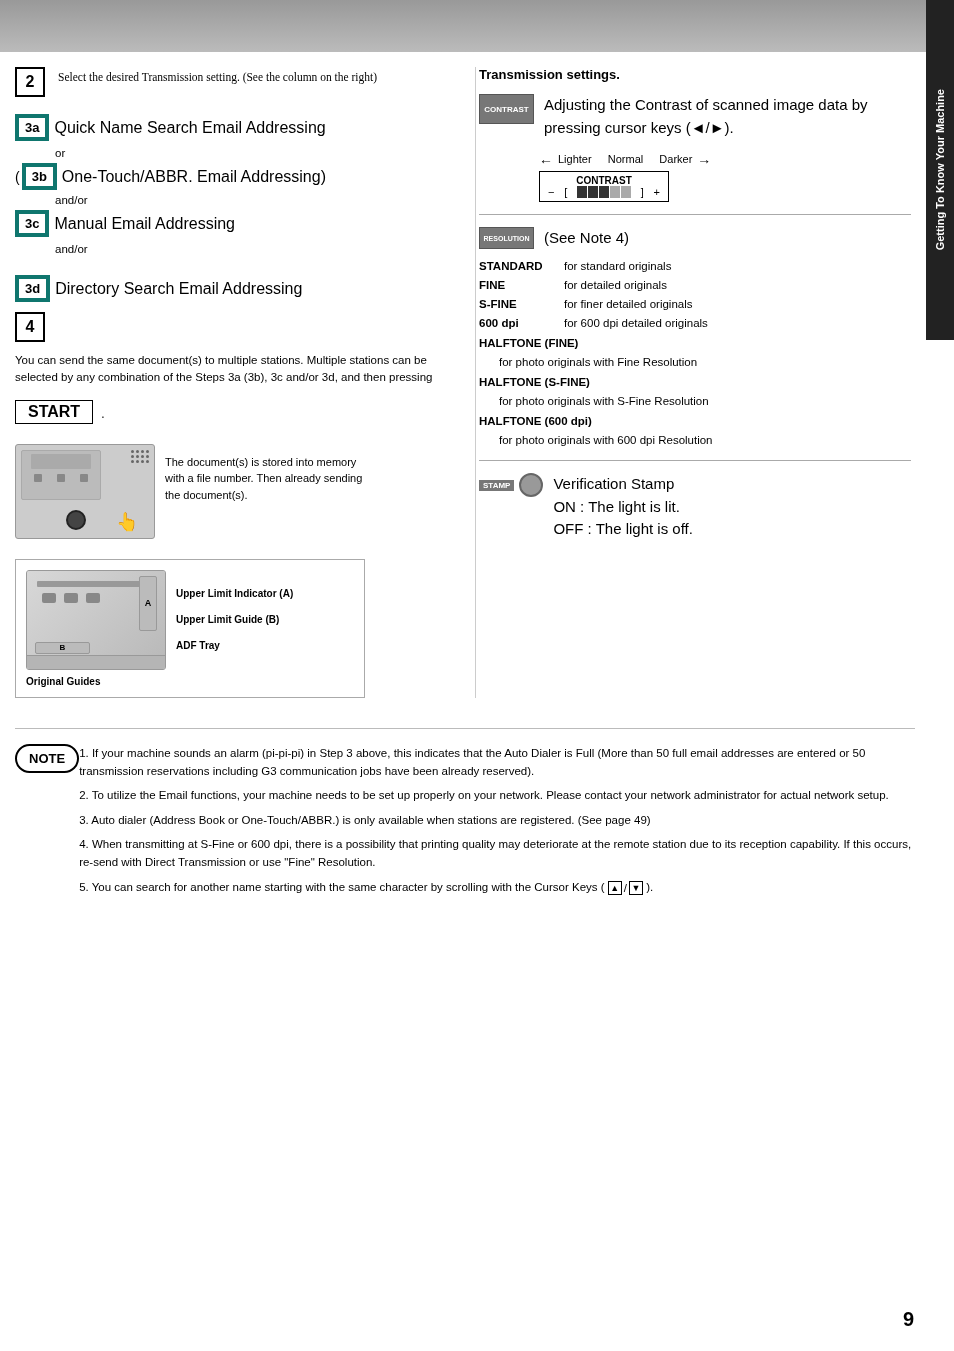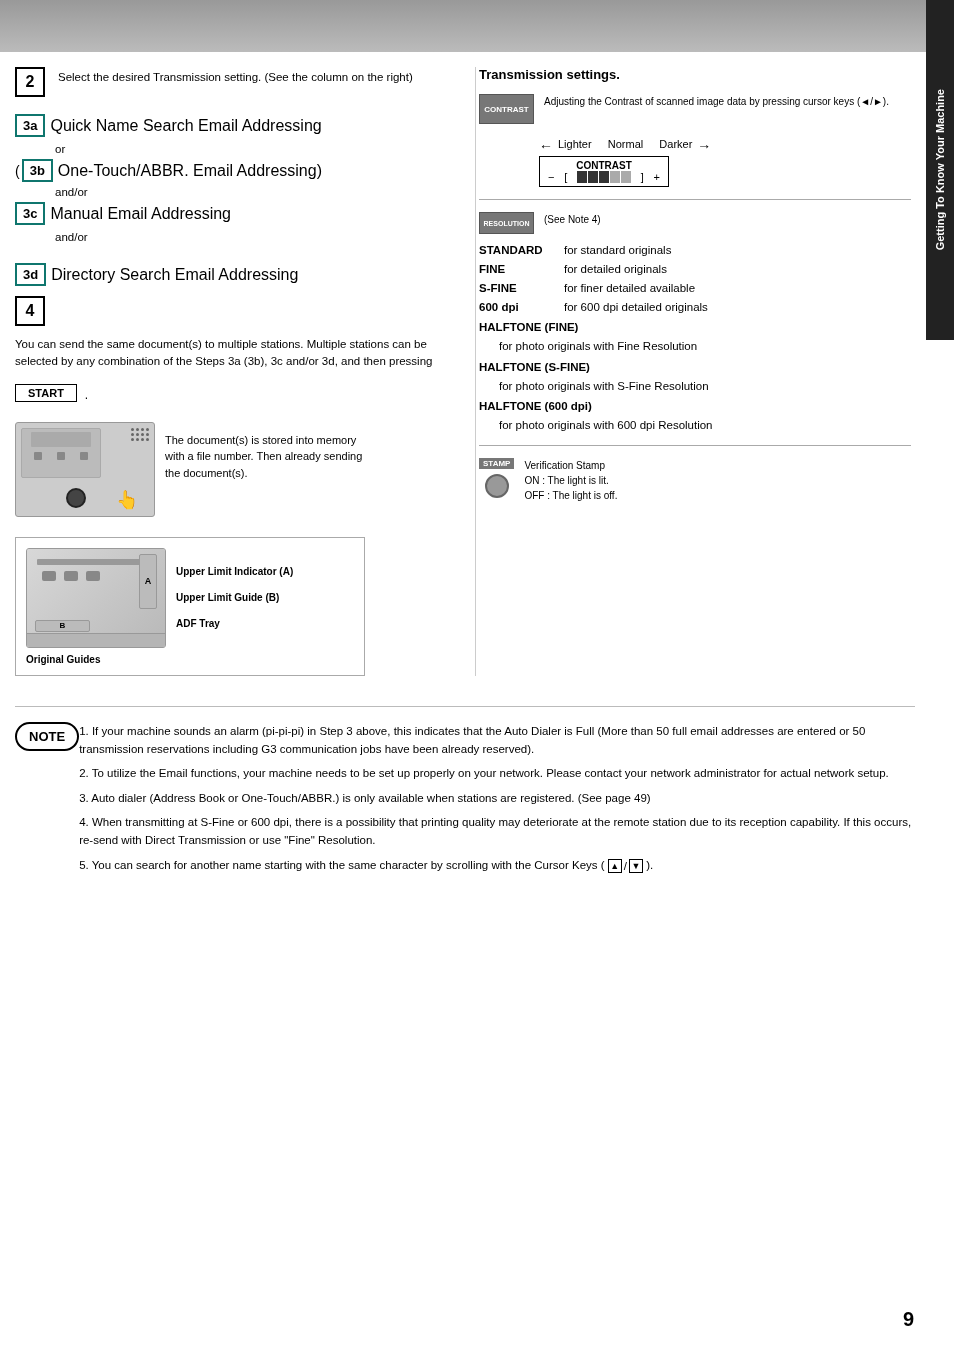--- a/index.html
+++ b/index.html
@@ -72,21 +72,21 @@
     }
     .step-box.large {
       width: 30px;
       height: 30px;
       font-size: 16px;
     }
 
     .step-label {
       display: inline-flex;
       align-items: center;
-      border: 2px solid #0f766e;
+      border: 4px solid #0f766e;
       padding: 2px 6px;
       font-size: 13px;
       font-weight: bold;
       margin-right: 5px;
     }
 
     .instruction-text {
       font-size: 11.5px;
       line-height: 1.5;
       margin-bottom: 8px;
@@ -124,21 +124,21 @@
       margin-top: 10px;
     }
     .step4-section .instruction-text {
       margin-top: 5px;
     }
 
     .start-button {
       display: inline-block;
       border: 1px solid #000;
       padding: 2px 12px;
-      font-size: 11px;
+      font-size: 16px;
       font-weight: bold;
       margin-top: 5px;
       margin-bottom: 10px;
     }
 
     
     .machine-diagram {
       display: flex;
       align-items: flex-start;
       margin-top: 10px;
@@ -202,21 +202,21 @@
       color: #fff;
       font-size: 8px;
       font-weight: bold;
       display: flex;
       align-items: center;
       justify-content: center;
       border: 1px solid #555;
     }
 
     .setting-text {
-      font-size: 10px;
+      font-size: 15px;
       line-height: 1.5;
     }
 
     
     .contrast-display {
       margin-top: 8px;
       margin-bottom: 8px;
       margin-left: 60px;
     }
     .contrast-scale {
@@ -372,21 +372,21 @@
   <div class="content-area">
 
     <div class="top-gray-bar"></div>
 
     <div class="main-content">
 
       <div class="left-panel">
 
         <div style="display:flex; align-items:flex-start; margin-bottom:12px;">
           <div class="step-box large">2</div>
-          <div class="instruction-text" style="margin-left:8px; margin-top:2px;">Select the desired Transmission setting. (See the column on the right)</div>
+          <div class="instruction-text" style="margin-left:8px; margin-top:2px;font-family:Liberation Serif, serif;">Select the desired Transmission setting. (See the column on the right)</div>
         </div>
 
         <div class="step-row">
           <div class="step-label">3a</div>
           <span class="step-row-text">Quick Name Search Email Addressing</span>
         </div>
 
         <div class="or-text">or</div>
 
         <div class="paren-row">
@@ -554,21 +554,21 @@
           <div class="resolution-row">
             <span class="res-label">STANDARD</span>
             <span class="res-desc">for standard originals</span>
           </div>
           <div class="resolution-row">
             <span class="res-label">FINE</span>
             <span class="res-desc">for detailed originals</span>
           </div>
           <div class="resolution-row">
             <span class="res-label">S-FINE</span>
-            <span class="res-desc">for finer detailed available</span>
+            <span class="res-desc">for finer detailed originals</span>
           </div>
           <div class="resolution-row">
             <span class="res-label">600 dpi</span>
             <span class="res-desc">for 600 dpi detailed originals</span>
           </div>
           <div class="resolution-row" style="margin-top:4px;">
             <span class="res-label" style="font-weight:bold;">HALFTONE (FINE)</span>
           </div>
           <div class="resolution-row" style="padding-left:20px;">
             <span class="res-desc">for photo originals with Fine Resolution</span>
@@ -585,21 +585,21 @@
           <div class="resolution-row" style="padding-left:20px;">
             <span class="res-desc">for photo originals with 600 dpi Resolution</span>
           </div>
         </div>
 
         <hr class="divider">
 
         <div class="setting-block">
           <div style="display:flex; align-items:flex-start; gap:10px;">
 
-            <div style="flex-shrink:0; display:flex; flex-direction:column; align-items:center; gap:5px;">
+            <div style="flex-shrink:0; display:flex; flex-direction:row; align-items:center; gap:5px;">
               <div style="font-size:8px; font-weight:bold; background:#777; color:#fff; padding:1px 4px;">STAMP</div>
               <div style="width:24px; height:24px; background:#999; border:2px solid #666; border-radius:50%;"></div>
             </div>
             <div class="setting-text">
               <div>Verification Stamp</div>
               <div>ON  :  The light is lit.</div>
               <div>OFF :  The light is off.</div>
             </div>
           </div>
         </div>

